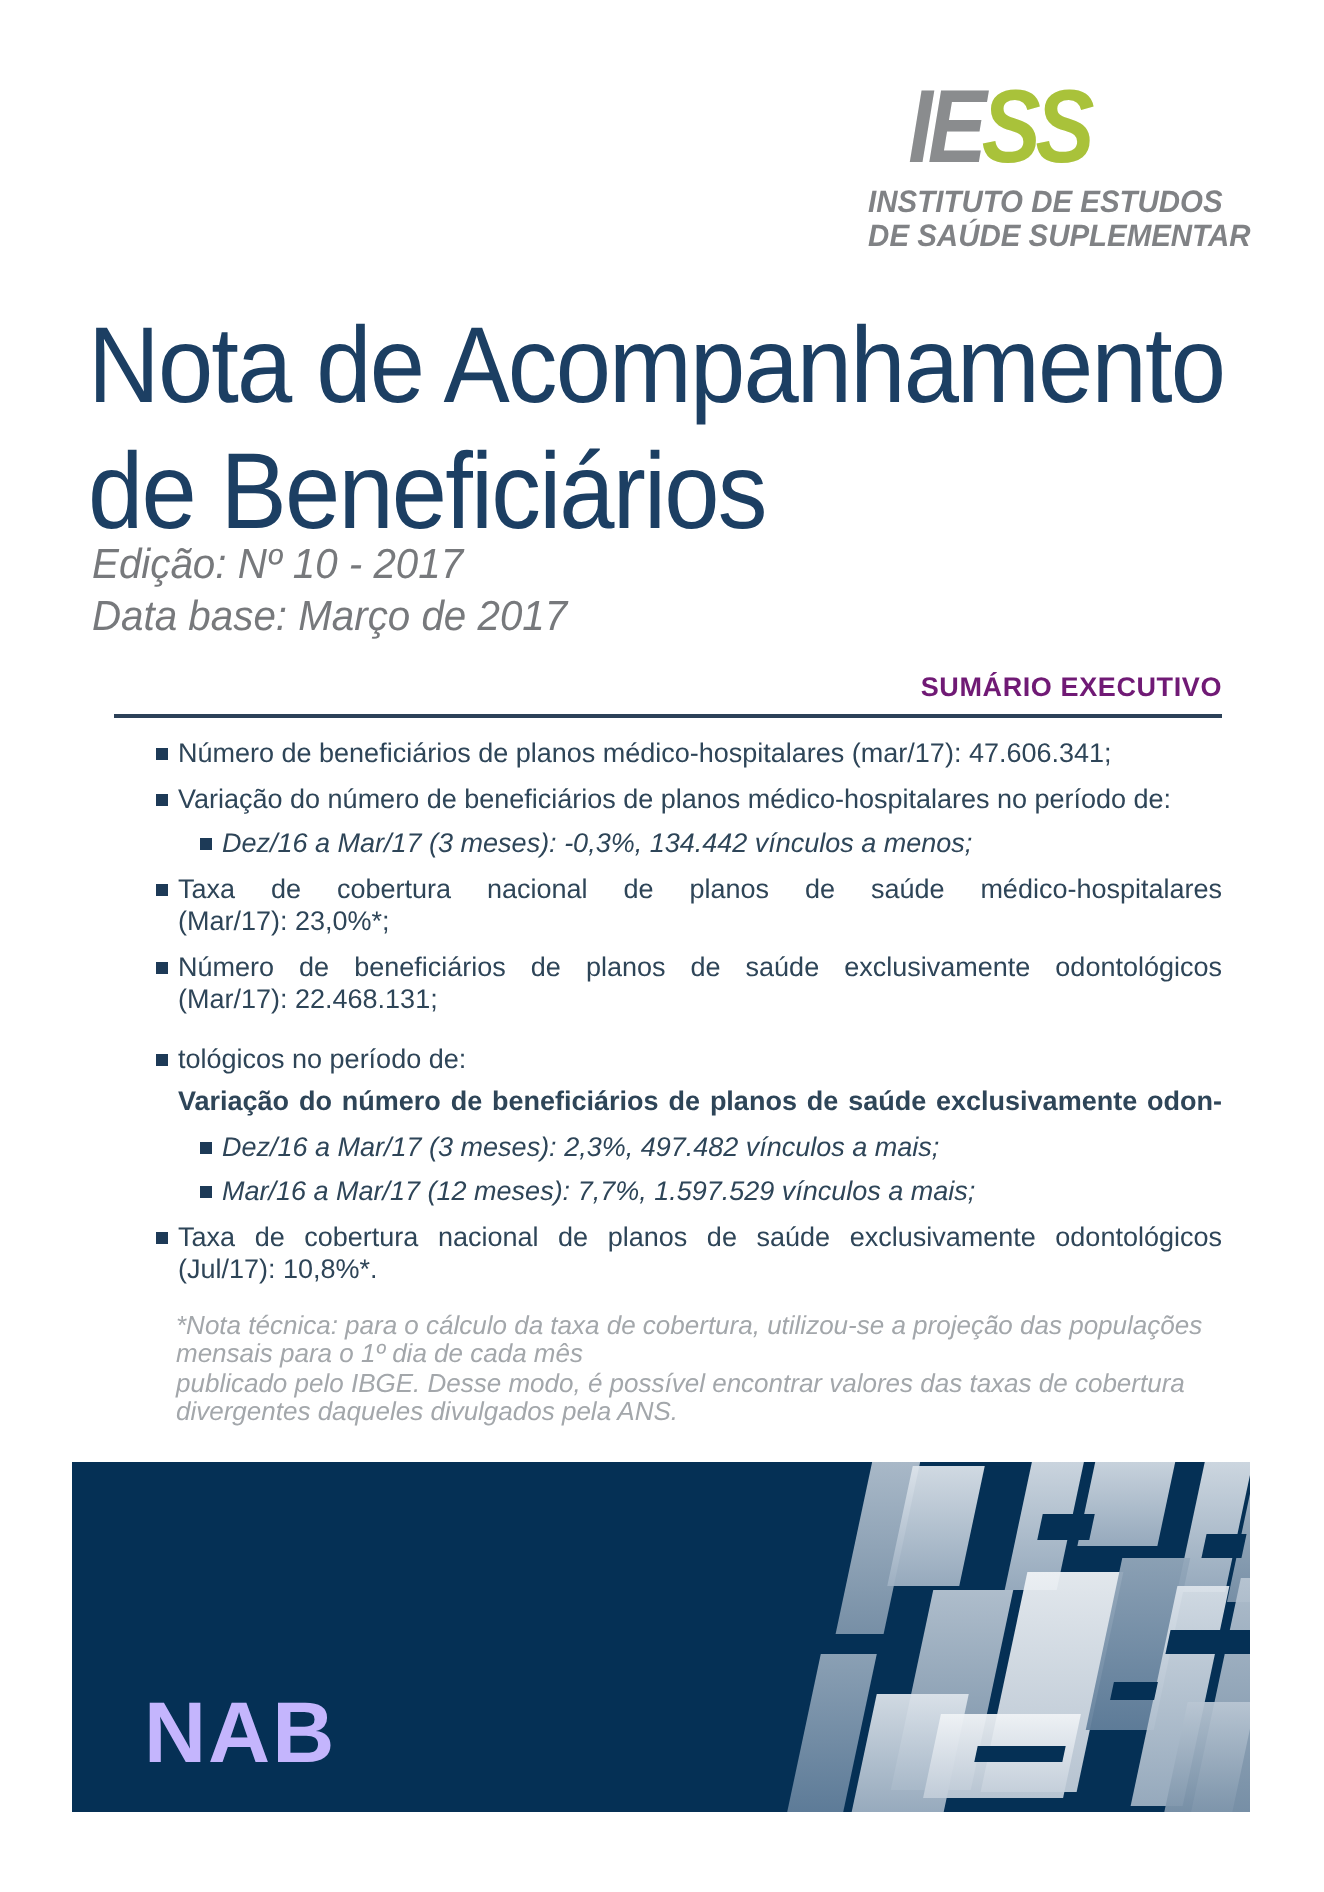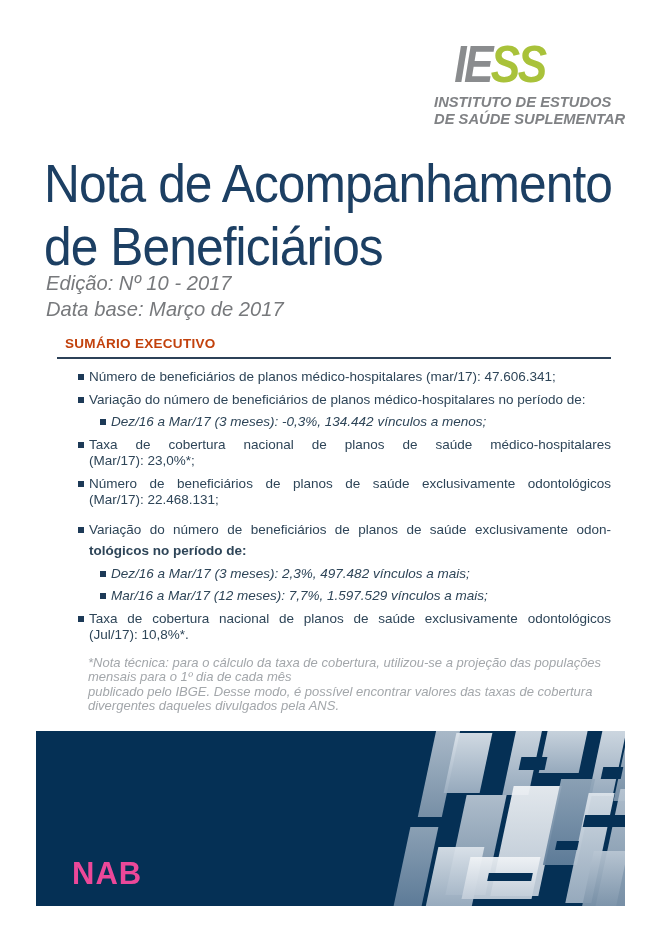--- a/index.html
+++ b/index.html
@@ -44,21 +44,22 @@
     color:#77797c;
     transform:scaleX(0.96); transform-origin:left top;
     white-space:nowrap;
   }
 
   
   .summary { position:absolute; left:57px; top:336px; width:554px; }
   .summary-heading {
     padding-left:8px;
     font-size:13.5px; font-weight:bold; letter-spacing:0.3px;
-    color:#c2410c;
+    color:#701a75;
+    text-align:right;
   }
   .summary-rule { height:2px; background:#2c4158; margin-top:6px; }
   .items { margin-top:10px; }
   .item { display:flex; margin-bottom:6px; color:#2e4558; font-size:13.5px; line-height:16.5px; }
   .item.l1 { padding-left:21px; }
   .item.l2 { padding-left:43px;font-style:italic; }
   .bullet { width:6px; height:6px; background:#1d3a57; margin-top:5px; flex:none; }
   .item.l2 .bullet { width:6px; height:6px; }
   .item-text { margin-left:5px; flex:1; }
   .line.stretch { text-align:justify; text-align-last:justify; }
@@ -70,21 +71,21 @@
     color:#a3a7ab;
   }
 
   
   .banner {
     position:absolute; left:36px; top:731px; width:589px; height:175px;
     background:#053055; overflow:hidden;
   }
   .banner-label {
     position:absolute; left:36px; bottom:14px;
-    font-size:31px; font-weight:bold; color:#ec4899; letter-spacing:1px;
+    font-size:43px; font-weight:bold; color:#c4b5fd; letter-spacing:1px;
     z-index:30;
   }
   .shape { position:absolute; transform:skewX(-12deg); opacity:0.94; }
   .g-xlight { background:linear-gradient(180deg,#f0f3f6,#c2cdd9); }
   .g-light  { background:linear-gradient(180deg,#dde4eb,#9fb1c3); }
   .g-med    { background:linear-gradient(180deg,#b9c6d3,#7e95ab); }
   .g-mdark  { background:linear-gradient(180deg,#93a7ba,#63809c); }
   .g-navy   { background:#053055; opacity:1; z-index:20; }
 </style>
 </head>
@@ -139,22 +140,22 @@
       <div class="item l1">
         <span class="bullet"></span>
         <div class="item-text">
           <div class="line stretch">Número de beneficiários de planos de saúde exclusivamente odontológicos</div>
           <div class="line">(Mar/17): 22.468.131;</div>
         </div>
       </div>
       <div class="item l1">
         <span class="bullet"></span>
         <div class="item-text">
+          <div class="line">tológicos no período de:</div>
           <div class="line stretch">Variação do número de beneficiários de planos de saúde exclusivamente odon-</div>
-          <div class="line">tológicos no período de:</div>
         </div>
       </div>
       <div class="item l2">
         <span class="bullet"></span>
         <div class="item-text">
           <div class="line">Dez/16 a Mar/17 (3 meses): 2,3%, 497.482 vínculos a mais;</div>
         </div>
       </div>
       <div class="item l2">
         <span class="bullet"></span>

